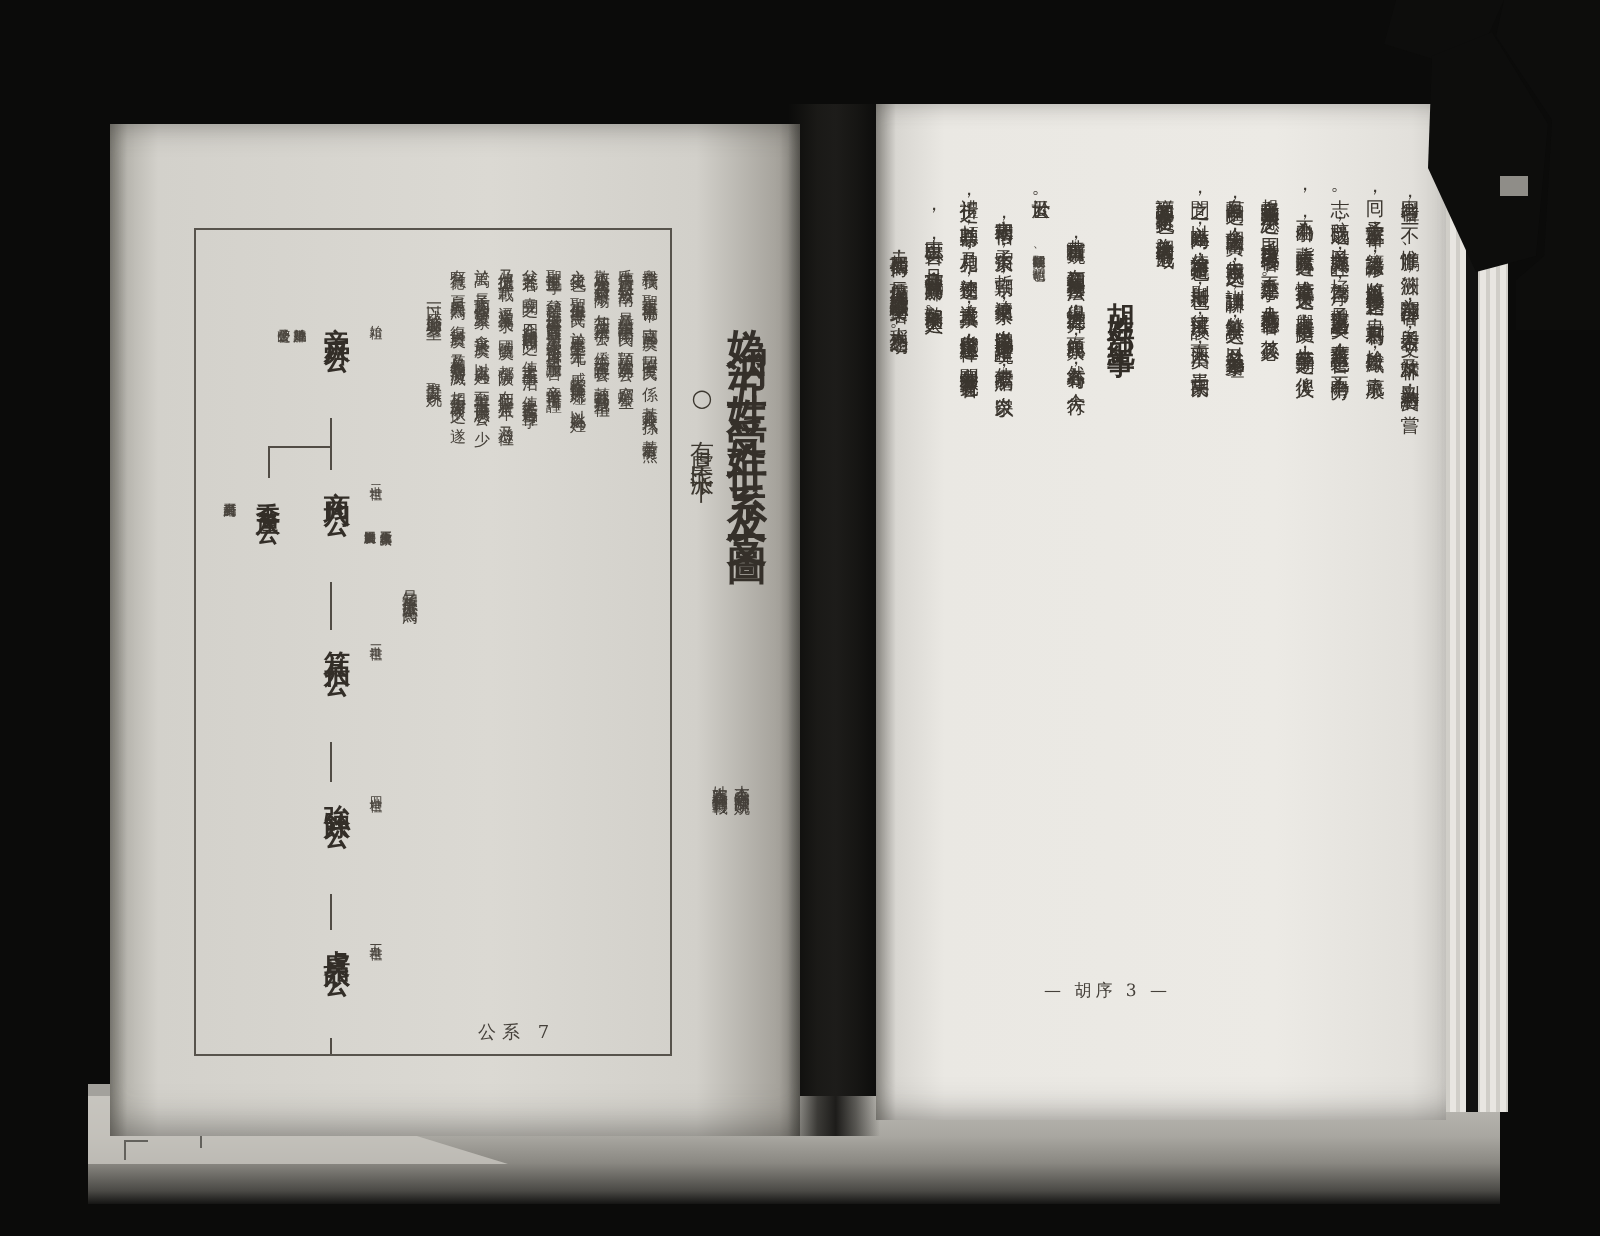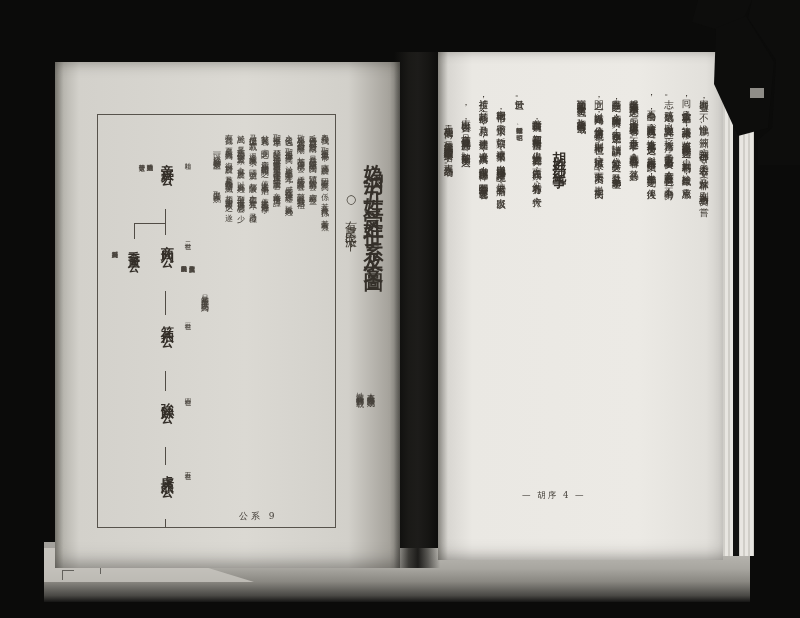--- a/index.html
+++ b/index.html
@@ -114,21 +114,21 @@
       <div class="tl" style="left:67px;top:256px;width:1px;height:20px;"></div>
       <div class="gen-label vert" style="left:86px;top:278px;">四世祖</div>
       <div class="tree-name vert" style="left:60px;top:276px;">強餘公</div>
 
       <div class="tl" style="left:67px;top:332px;width:1px;height:18px;"></div>
       <div class="gen-label vert" style="left:86px;top:352px;">五世祖</div>
       <div class="tree-name vert" style="left:60px;top:350px;">虞頡公</div>
       <div class="tl" style="left:67px;top:404px;width:1px;height:8px;"></div>
     </div>
 
-    <div id="lp-folio">公系 9</div>
+    <div id="lp-folio">公系 7</div>
   </div>
 
   <div id="gutter"></div>
 
   <div id="right-page">
     <div id="rp-cols" class="vert">
       <div class="rp-col">出囘往者，不一，惟洋鵬、筱洲，為閩汀郡倅者，與予金石交，及歸林下，則又為詩酒契，嘗</div>
       <div class="rp-col">囘，予族寧號二百年，纂譜諜未修，將何以為承先啟後之藉，一日真宰剌為石，檢段希鳳，克承殷</div>
       <div class="rp-col">志。稿之既成，以予頗識其詳，極一言為序，予觀世之為譜者多矣，未有若茲譜之善也，不為旁附</div>
       <div class="rp-col">，不為曲引，冀眩庸眾人之耳目，惟直書承傳之久遠，與其出處行事史蹟，生卒塋葬之期，俾後人</div>
@@ -140,21 +140,21 @@
       <div class="rp-col pt2">昔書斷稱魏，初有鍾胡二家為行書法，俱學之於劉德升，而鍾氏小異，然亦各有巧，今大行</div>
       <div class="rp-col">
         <span>於世云。</span>
         <span class="tiny-note">按鍾胡即鍾繇、胡昭也。</span>
       </div>
       <div class="rp-col pt1">宋史胡宿傳，宿子宗炎，哲宗朝，遼使來弔祭，宗炎以鴻臚少卿迓諸境上，使者不易賵，宗炎以</div>
       <div class="rp-col">禮折之，頗其聽命，乃相見，初遼使達，遼人重其撰，宗炎偕鄧志臣送伴，客問中外嘗有充使者否</div>
       <div class="rp-col pt1">，志臣以實告，且言嘗使鴻臚寓其於邸，客歎胡氏世不乏人。</div>
       <div class="rp-col pt3">元史胡長孺傳，長孺與從兄之綱之純皆以經術文學名，人稱之為三胡。</div>
     </div>
-    <div id="rp-folio">— 胡序 4 —</div>
+    <div id="rp-folio">— 胡序 3 —</div>
   </div>
 
   <svg id="clamp" width="112" height="165" viewBox="0 0 112 165">
     <polygon points="10,0 64,0 56,18 30,30 4,22" fill="#0d0d0c"></polygon>
     <polygon points="28,28 58,16 86,62 80,128 50,136 26,84" fill="#0d0d0c"></polygon>
     <polygon points="64,0 112,0 112,165 70,165 70,140 84,128 88,60 60,18" fill="#0d0d0c"></polygon>
     <rect x="62" y="88" width="14" height="10" fill="#8f8d88"></rect>
   </svg>
 
 </div>

